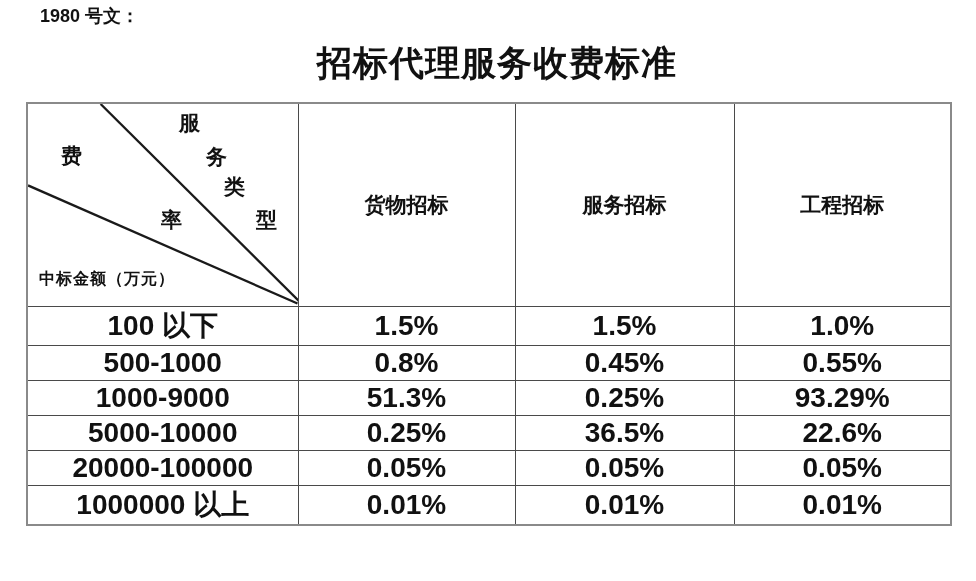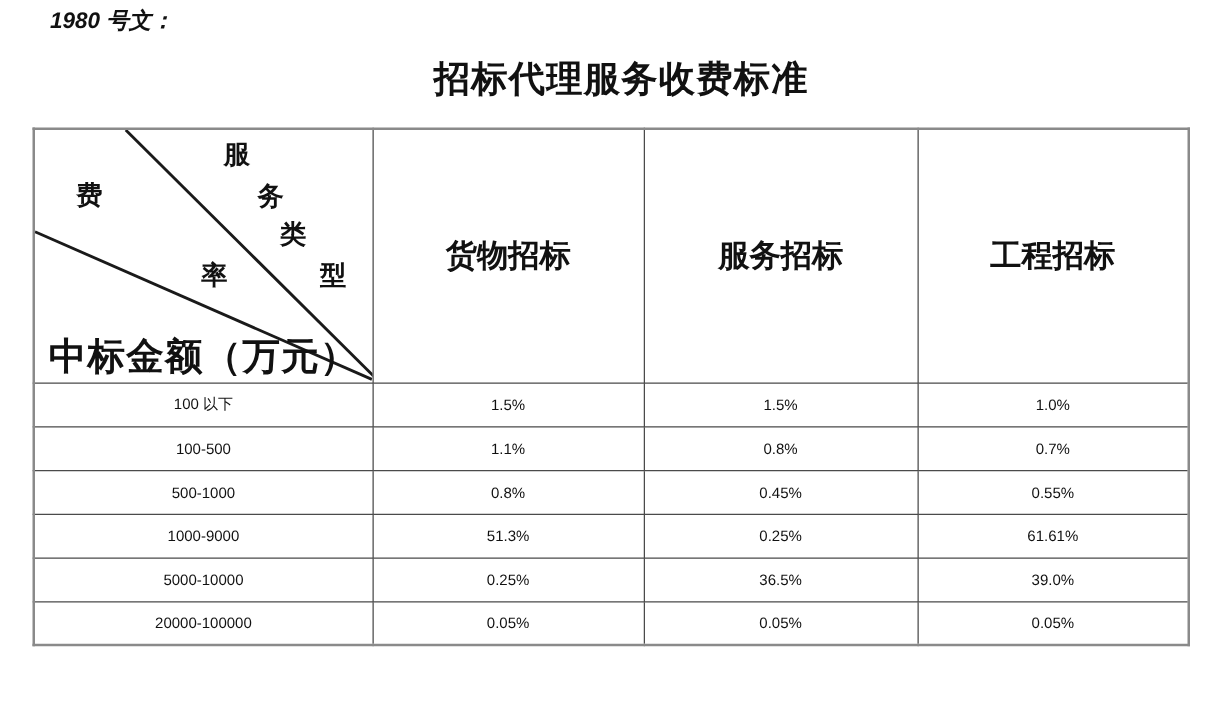--- a/index.html
+++ b/index.html
@@ -2,60 +2,60 @@
 <html style="--grid-inner: #4a4a4a; --grid-outer: #8a8a8a;"><head>
 <meta charset="utf-8">
 <style>
   html,body{margin:0;padding:0;}
   body{
     width:976px;height:581px;position:relative;background:#ffffff;
     font-family:"Liberation Sans",sans-serif;color:#111111;overflow:hidden;
   }
   .doc-ref{
     position:absolute;left:40px;top:5px;
-    font-size:18px;font-weight:bold;line-height:22px;white-space:nowrap;font-style:italic;
+    font-size:18px;font-weight:bold;line-height:22px;white-space:nowrap;
   }
   .title-wrap{position:absolute;top:40px;left:0;width:976px;text-align:center;}
   .doc-title{
     display:inline-block;margin:0;transform:translateX(9px);
     font-family:"Liberation Serif",serif;font-weight:bold;
-    font-size:29px;line-height:48px;letter-spacing:1px;white-space:nowrap;
+    font-size:35px;line-height:48px;letter-spacing:1px;white-space:nowrap;
   }
   table.fee-table{
     position:absolute;left:26px;top:102px;width:924px;
     border-collapse:collapse;table-layout:fixed;
     border:2px solid var(--grid-outer,#8a8a8a);
   }
   table.fee-table td{
     border:1.4px solid var(--grid-inner,#4a4a4a);
     text-align:center;vertical-align:middle;padding:0;overflow:hidden;
   }
   tr.header-row{height:203px;}
   tr.data-row{height:35px;}
   td.col-head{
     font-family:Liberation Sans, sans-serif;font-weight:bold;
-    font-size:25px;padding-bottom:10px;
+    font-size:21px;padding-bottom:10px;
   }
-  td.range-cell,td.val-cell{font-weight:normal;font-size:12px;}
+  td.range-cell,td.val-cell{font-weight:bold;font-size:28px;}
   td.diag-cell{position:relative;}
   td.diag-cell svg{
     position:absolute;left:0;top:0;width:100%;height:100%;
     overflow:visible;display:block;
   }
   .dc{
     position:absolute;font-family:"Liberation Serif",serif;font-weight:bold;
     font-size:21px;line-height:1;white-space:nowrap;
   }
   .dc-fu{left:151px;top:9px;}
   .dc-fei{left:33px;top:42px;}
   .dc-wu{left:178px;top:43px;}
   .dc-lei{left:196px;top:73px;}
   .dc-lv{left:133px;top:106px;}
   .dc-xing{left:228px;top:106px;}
-  .dc-amount{left:11px;top:167px;font-size:30px;letter-spacing:1px;}
+  .dc-amount{left:11px;top:167px;font-size:16px;letter-spacing:1px;}
 </style>
 </head>
 <body style="color: rgb(17, 17, 17);">
 
 <div class="doc-ref">1980 号文：</div>
 
 <div class="title-wrap">
   <h1 class="doc-title">招标代理服务收费标准</h1>
 </div>
 
@@ -86,43 +86,43 @@
       <td class="col-head">工程招标</td>
     </tr>
 
     <tr class="data-row">
       <td class="range-cell">100 以下</td>
       <td class="val-cell">1.5%</td>
       <td class="val-cell">1.5%</td>
       <td class="val-cell">1.0%</td>
     </tr>
     <tr class="data-row">
-      <td class="range-cell">100-500</td>
-      <td class="val-cell">1.1%</td>
-      <td class="val-cell">0.8%</td>
-      <td class="val-cell">0.7%</td>
-    </tr>
-    <tr class="data-row">
       <td class="range-cell">500-1000</td>
       <td class="val-cell">0.8%</td>
       <td class="val-cell">0.45%</td>
       <td class="val-cell">0.55%</td>
     </tr>
     <tr class="data-row">
       <td class="range-cell">1000-9000</td>
       <td class="val-cell">51.3%</td>
       <td class="val-cell">0.25%</td>
-      <td class="val-cell">61.61%</td>
+      <td class="val-cell">93.29%</td>
     </tr>
     <tr class="data-row">
       <td class="range-cell">5000-10000</td>
       <td class="val-cell">0.25%</td>
       <td class="val-cell">36.5%</td>
-      <td class="val-cell">39.0%</td>
+      <td class="val-cell">22.6%</td>
     </tr>
     <tr class="data-row">
       <td class="range-cell">20000-100000</td>
       <td class="val-cell">0.05%</td>
       <td class="val-cell">0.05%</td>
       <td class="val-cell">0.05%</td>
     </tr>
+    <tr class="data-row">
+      <td class="range-cell">1000000 以上</td>
+      <td class="val-cell">0.01%</td>
+      <td class="val-cell">0.01%</td>
+      <td class="val-cell">0.01%</td>
+    </tr>
   </tbody>
 </table>
 
 </body></html>

